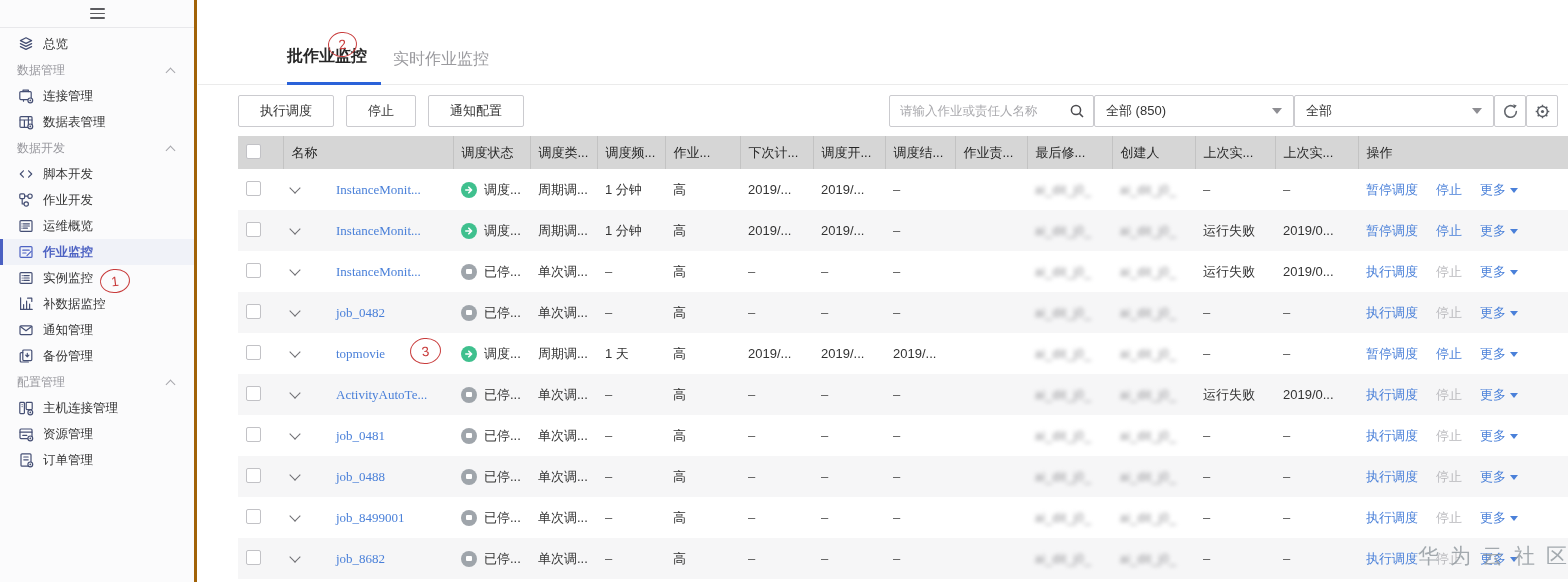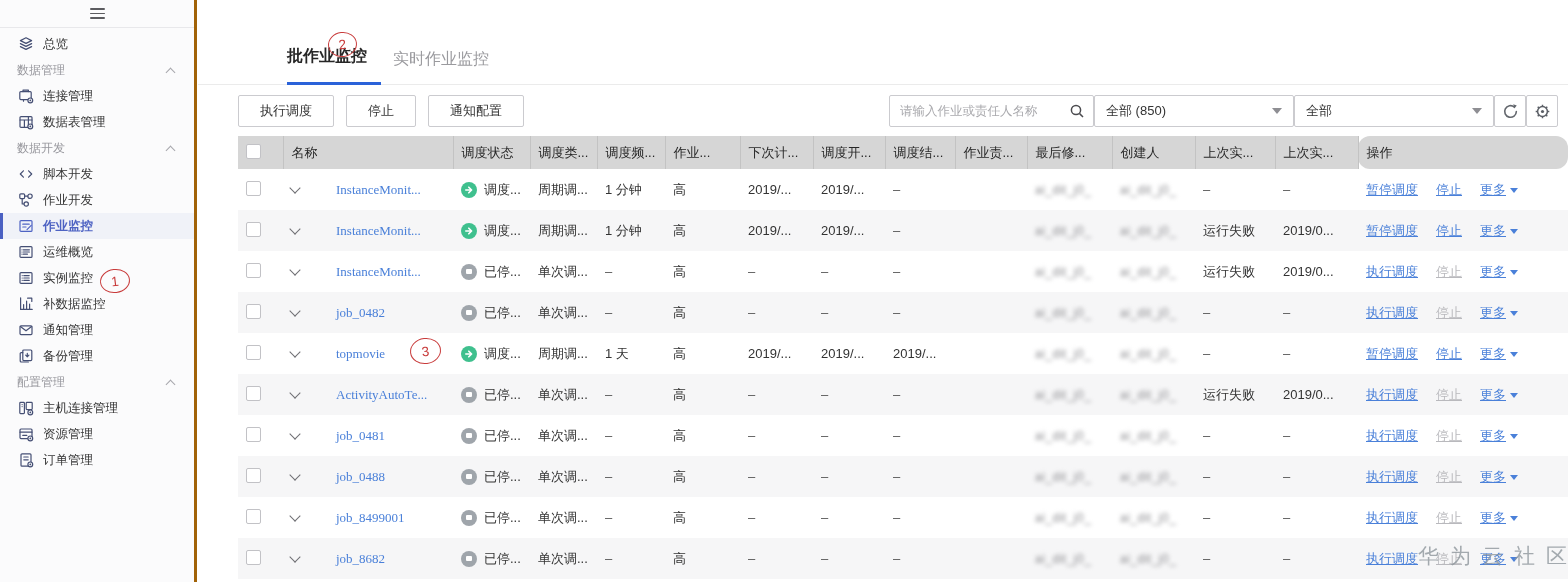--- a/index.html
+++ b/index.html
@@ -60,38 +60,38 @@
     border-right:5px solid transparent; border-top:6px solid #8e8e93; }
   .icon-btn { width:32px; height:32px; border:1px solid #cbcbcf; border-radius:2px;
     background:#fff; display:flex; align-items:center; justify-content:center; cursor:pointer; }
 
   
   .table-wrap { margin-left:40px; margin-top:9px; }
   table { border-collapse:collapse; table-layout:fixed; width:1330px; font-size:13px; }
   thead th { background:#d6d6d6; height:33px; font-weight:normal; text-align:left;
     padding:0 8px; color:#262626; border-right:1px solid #c3c3c3; overflow:hidden;
     white-space:nowrap; }
-  thead th:last-child { border-right:none;border-radius:12px; }
+  thead th:last-child { border-right:none; }
   tbody td { height:41px; padding:0 8px; overflow:hidden; white-space:nowrap; color:#333; }
   tbody tr.alt { background:#f6f6f7; }
   .cb { width:15px; height:15px; border:1px solid #c2c2c6; border-radius:2px;
     background:#fff; display:inline-block; cursor:pointer; }
   .chev-down { width:8px; height:8px; border-right:1.5px solid #6e6e73;
     border-bottom:1.5px solid #6e6e73; transform:rotate(45deg); display:inline-block;
     margin-bottom:2px; cursor:pointer; }
   .name-link { color:#4a80d9; cursor:pointer;font-family:Liberation Serif, serif; }
   .status { display:flex; align-items:center; gap:7px; }
   .st-ico { width:16px; height:16px; border-radius:50%; flex:0 0 16px; display:inline-flex;
     align-items:center; justify-content:center; }
   .st-ico.running { background:#3fc08e; }
   .st-ico.stopped { background:#9fa5ab; }
   .st-sq { width:5.5px; height:5.5px; background:#fff; border-radius:1px; }
   .ops { display:flex; align-items:center; gap:18px; }
   .op-link { color:#4a80d9; cursor:pointer; display:flex; align-items:center; gap:4px;
-    white-space:nowrap;text-decoration:underline; }
+    white-space:nowrap; }
   .op-link.disabled { color:#b9b9bd; cursor:default; }
   .caret-sm { width:0; height:0; border-left:4px solid transparent;
     border-right:4px solid transparent; border-top:5px solid #4a80d9; margin-top:2px; }
   .masked { filter:blur(2px); color:#8a8a8e; font-size:12px; letter-spacing:.5px; }
   .dash { color:#555; }
 
   
   .anno { position:absolute; border:1.7px solid #c83a3a; border-radius:50%;
     color:#c83a3a; display:flex; align-items:center; justify-content:center;
     font-size:13.5px; transform:rotate(-7deg); z-index:60; pointer-events:none;
@@ -170,39 +170,39 @@
           <span class="mi-icon">
             <svg viewBox="0 0 16 16" fill="none" stroke="currentColor" stroke-width="1.2" stroke-linecap="round" stroke-linejoin="round">
               <rect x="1.8" y="1.8" width="4.8" height="4.8" rx="1"></rect>
               <circle cx="12" cy="4.2" r="2.2"></circle>
               <circle cx="8.2" cy="12" r="2.2"></circle>
               <path d="M6.6 4.2h3.2M4.2 6.6v5.4h1.8"></path>
             </svg>
           </span>
                    <span>作业开发</span>
         </div>
+        <div class="menu-item">
+          <span class="mi-icon">
+            <svg viewBox="0 0 16 16" fill="none" stroke="currentColor" stroke-width="1.2" stroke-linecap="round" stroke-linejoin="round">
+              <rect x="2" y="2.6" width="12" height="10.8" rx="1"></rect>
+              <path d="M5.4 5.8h6M5.4 8h6M5.4 10.2h4"></path>
+              <path d="M4 5.8h.01M4 8h.01M4 10.2h.01"></path>
+            </svg>
+          </span>
+                   <span>运维概览</span>
+        </div>
         <div class="menu-item selected">
           <span class="mi-icon">
             <svg viewBox="0 0 16 16" fill="none" stroke="currentColor" stroke-width="1.2" stroke-linecap="round" stroke-linejoin="round">
               <rect x="2" y="2.6" width="12" height="10.8" rx="1"></rect>
               <path d="M4.8 6.2h6.4M4.8 9h3.2"></path>
               <path d="M9 11.6l4.2-4.2"></path>
             </svg>
           </span>
                    <span>作业监控</span>
-        </div>
-        <div class="menu-item">
-          <span class="mi-icon">
-            <svg viewBox="0 0 16 16" fill="none" stroke="currentColor" stroke-width="1.2" stroke-linecap="round" stroke-linejoin="round">
-              <rect x="2" y="2.6" width="12" height="10.8" rx="1"></rect>
-              <path d="M5.4 5.8h6M5.4 8h6M5.4 10.2h4"></path>
-              <path d="M4 5.8h.01M4 8h.01M4 10.2h.01"></path>
-            </svg>
-          </span>
-                   <span>运维概览</span>
         </div>
         <div class="menu-item">
           <span class="mi-icon">
             <svg viewBox="0 0 16 16" fill="none" stroke="currentColor" stroke-width="1.2" stroke-linecap="round" stroke-linejoin="round">
               <rect x="2" y="2.6" width="12" height="10.8" rx="1"></rect>
               <path d="M5.8 5.6h5.4M5.8 8h5.4M5.8 10.4h5.4"></path>
               <path d="M4.2 5.6h.01M4.2 8h.01M4.2 10.4h.01"></path>
             </svg>
           </span>
                    <span>实例监控</span>

